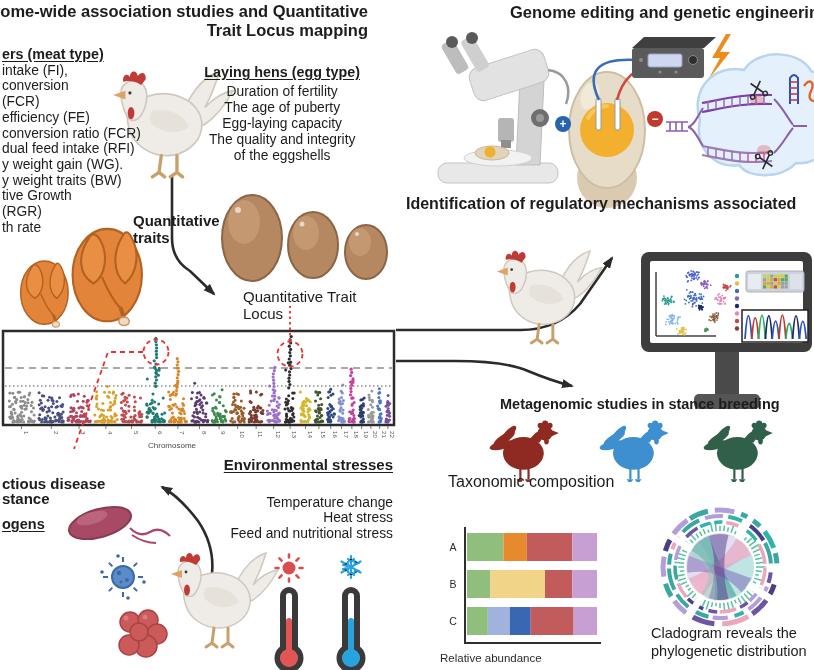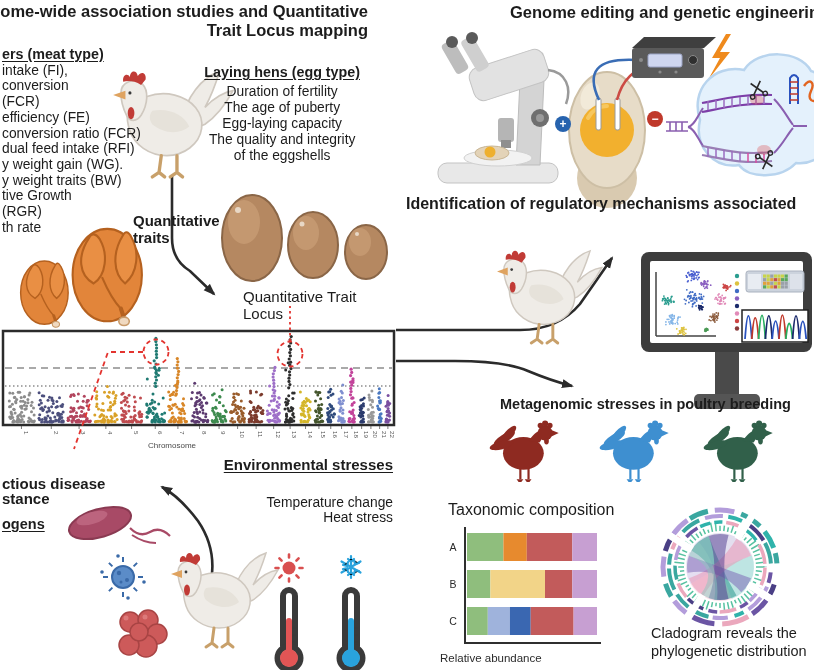--- a/index.html
+++ b/index.html
@@ -12,21 +12,21 @@
   #gwas-title{top:2px;right:446px;text-align:right;font-size:16.5px;font-weight:bold;line-height:19px}
   #broilers{left:2px;top:47px;font-size:13.8px;line-height:15.7px}
   #broilers .hd{font-size:14.3px}
   #laying{top:64px;right:454px;text-align:center;font-size:13.8px;line-height:16px}
   #laying .hd{font-size:14.3px;margin-bottom:4px}
   #quant-traits{left:133px;top:213px;font-size:15px;font-weight:bold;line-height:16.5px}
   #qtl-label{left:243px;top:288px;font-size:15px;font-weight:normal;line-height:17px}
   #ge-title{left:510px;top:3px;font-size:16.5px;font-weight:bold}
   #tr-title{left:406px;top:195px;font-size:16px;font-weight:bold;line-height:17.5px}
   #meta-title{left:500px;top:396px;font-size:14.5px;font-weight:bold}
-  #taxo-title{left:448px;top:501px;font-size:16px}
+  #taxo-title{left:448px;top:473px;font-size:16px}
   #rel-ab{left:440px;top:652px;width:180px;text-align:left;font-size:11.5px;color:#2b2b2b}
   #clado-cap{left:651px;top:625px;font-size:14.5px;line-height:17.5px}
   #env-block{top:457px;right:421px;text-align:right;font-size:13.8px;line-height:15.5px}
   #env-block .hd{font-size:15px;margin-bottom:22px}
   #disease-block{left:2px;top:476px;font-size:14px;line-height:15.5px}
   #disease-block .dh{font-weight:bold;font-size:15px;line-height:15px}
   #pathogens-h{margin-top:11px;font-size:14.5px}
   #dis-items{margin-top:20px}
   #dis-last{margin-top:15px}
   #chrom-label{left:148px;top:441px;font-size:8px;color:#4a4a4a}
@@ -1980,34 +1980,35 @@
   <div>Quantitative Trait</div>
   <div>Locus</div>
 </div>
 
 <div class="t" id="ge-title">Genome editing and genetic engineering</div>
 
 <div class="t" id="tr-title">
   <div>Identification of regulatory mechanisms associated</div>
 </div>
 
-<div class="t" id="meta-title">Metagenomic stresses in poultry breeding</div>
+<div class="t" id="meta-title">Metagenomic studies in stance breeding</div>
 
 <div class="t" id="taxo-title">Taxonomic composition</div>
 <div class="t" id="rel-ab">Relative abundance</div>
 
 <div class="t" id="clado-cap">
   <div>Cladogram reveals the</div>
   <div>phylogenetic distribution</div>
 </div>
 
 <div class="t" id="env-block">
   <div class="b u hd">Environmental stresses</div>
   <div>Temperature change</div>
   <div>Heat stress</div>
+  <div>Feed and nutritional stress</div>
 </div>
 
 <div class="t" id="disease-block">
   <div class="dh">ctious disease</div>
   <div class="dh">stance</div>
   <div class="b u" id="pathogens-h">ogens</div>
 </div>
 
 <div class="t" id="chrom-label">Chromosome</div>
 

